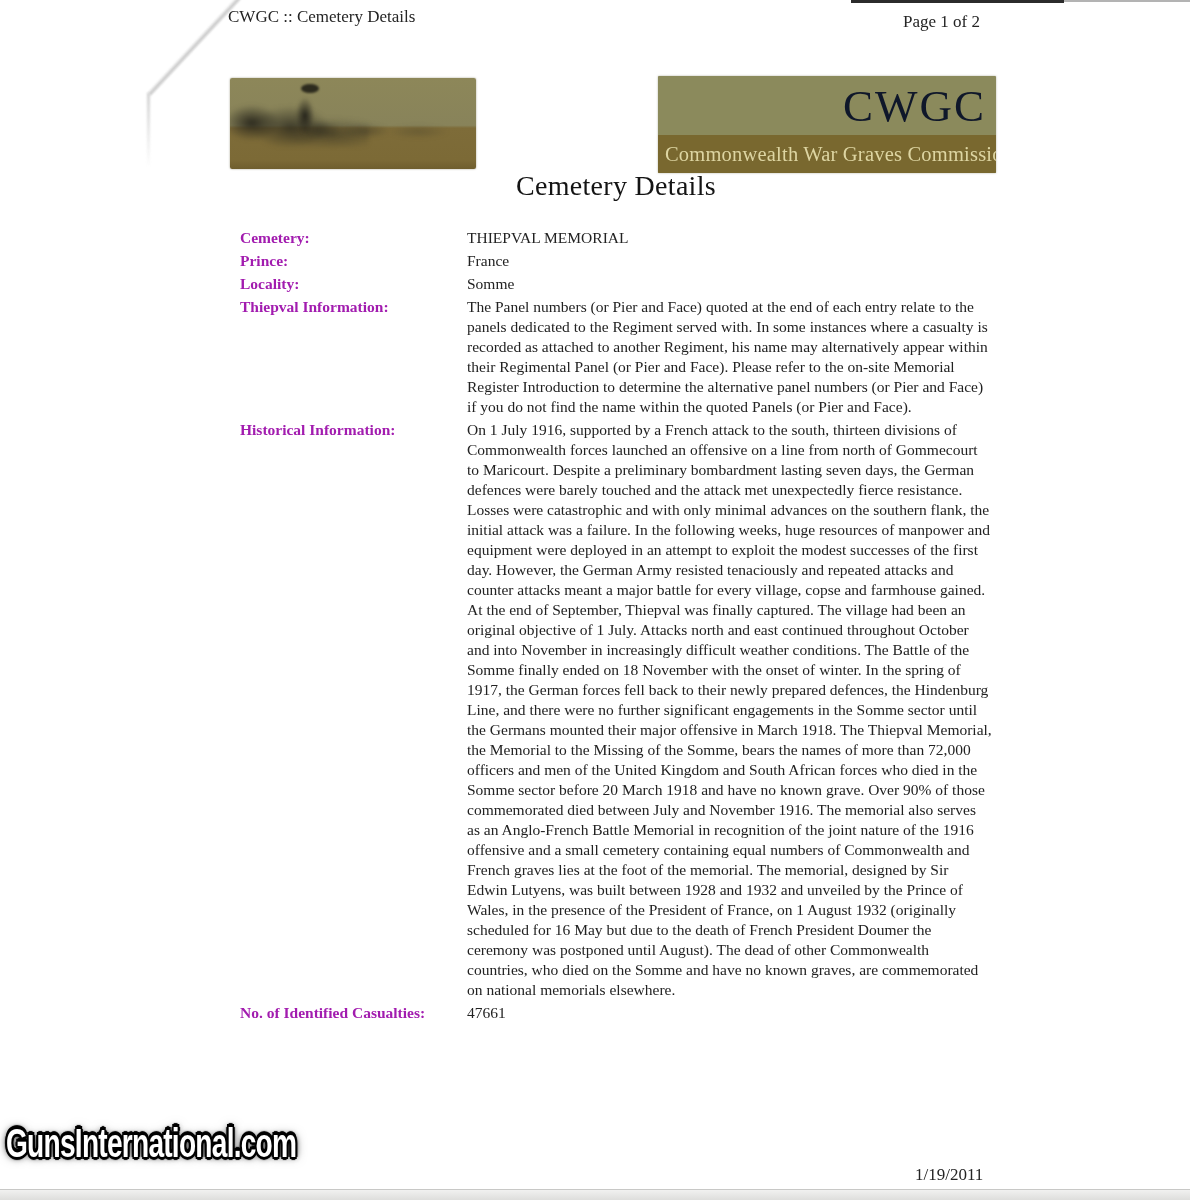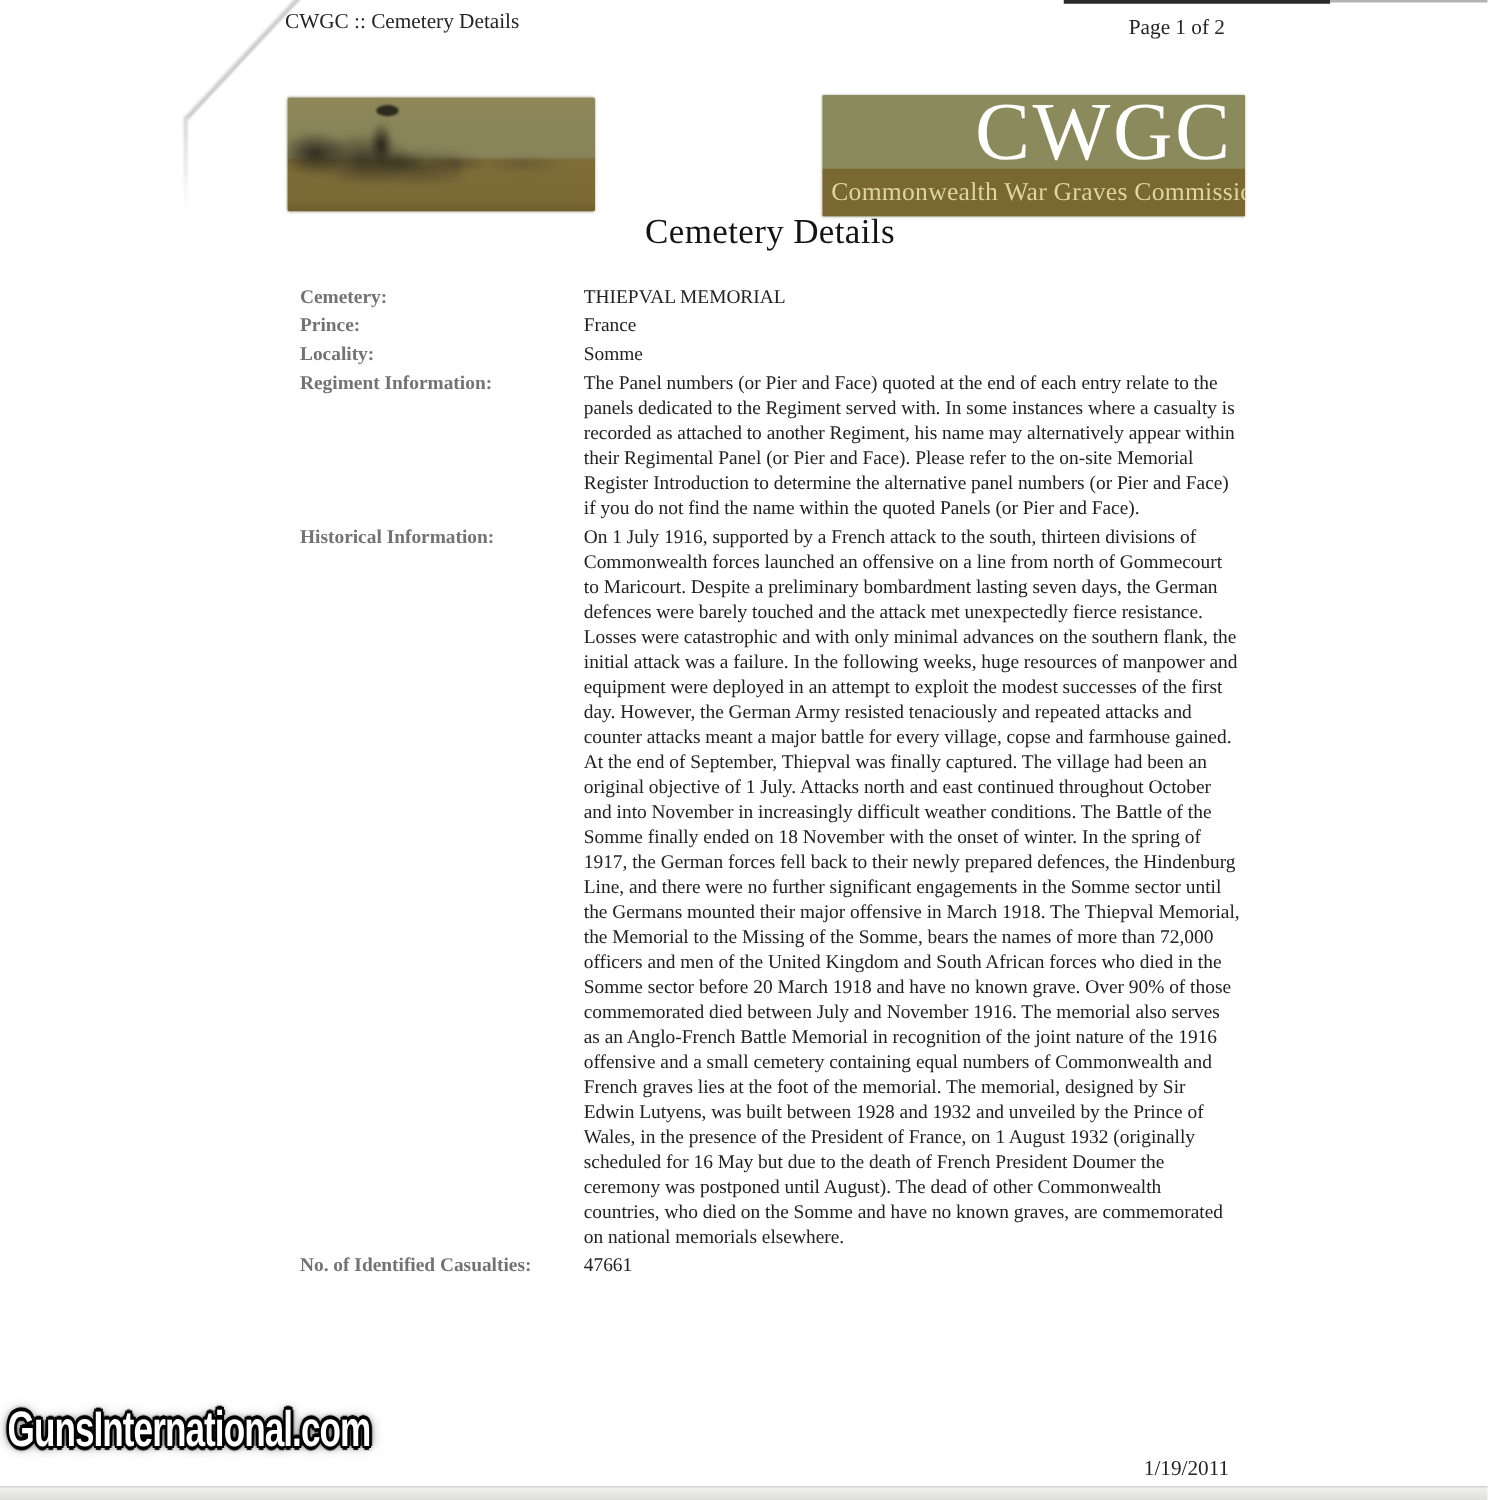--- a/index.html
+++ b/index.html
@@ -68,40 +68,40 @@
     position:absolute;left:658px;top:76px;width:338px;height:97px;
     background:#8b8a5c;border-radius:1px;overflow:hidden;
     box-shadow:0 0 2px rgba(90,85,50,.5);
   }
   .logo-top{
     height:59px;display:flex;justify-content:flex-end;align-items:flex-start;
     padding-right:10px;box-sizing:border-box;
   }
   .logo-acronym{
     font-family:"Liberation Serif", serif;
-    font-size:66px;line-height:60px;color:#ffffff;letter-spacing:2px;
+    font-size:45px;line-height:60px;color:#0f172a;letter-spacing:2px;
   }
   .logo-bottom{
     height:38px;background:#79682f;display:flex;align-items:center;
     padding-left:7px;box-sizing:border-box;
   }
   .logo-name{
     font-family:"Liberation Serif", serif;
     font-size:20.5px;color:#ddd5a2;white-space:nowrap;letter-spacing:.2px;
   }
   
   .doc-title{
     position:absolute;left:240px;top:170px;width:752px;
     text-align:center;font-size:28px;font-weight:normal;color:#141414;
     letter-spacing:.3px;
   }
   
   .fields{position:absolute;left:240px;top:228px;width:752px;font-size:15.5px;line-height:20px;}
   .field-row{display:flex;margin-bottom:3px;}
-  .field-label{flex:0 0 227px;font-weight:bold;color:#737373;}
+  .field-label{flex:0 0 227px;font-weight:bold;color:#a21caf;}
   .field-value{flex:1;color:#222;}
   
   .watermark{
     position:absolute;left:6px;top:1121px;
     font-family:"Liberation Sans", sans-serif;
     font-size:37px;font-weight:bold;color:#fff;
     letter-spacing:-1px;white-space:nowrap;
     transform:scaleX(.76) scaleY(1.08);transform-origin:left top;
     text-shadow:
       -2px -2px 0 #000, 2px -2px 0 #000, -2px 2px 0 #000, 2px 2px 0 #000,
@@ -155,21 +155,21 @@
       <div class="field-label">Prince:</div>
       <div class="field-value">France</div>
     </div>
 
     <div class="field-row">
       <div class="field-label">Locality:</div>
       <div class="field-value">Somme</div>
     </div>
 
     <div class="field-row">
-      <div class="field-label">Regiment Information:</div>
+      <div class="field-label">Thiepval Information:</div>
       <div class="field-value">The Panel numbers (or Pier and Face) quoted at the end of each entry relate to the panels dedicated to the Regiment served with. In some instances where a casualty is recorded as attached to another Regiment, his name may alternatively appear within their Regimental Panel (or Pier and Face). Please refer to the on-site Memorial Register Introduction to determine the alternative panel numbers (or Pier and Face) if you do not find the name within the quoted Panels (or Pier and Face).</div>
     </div>
 
 
     <div class="field-row">
       <div class="field-label">Historical Information:</div>
       <div class="field-value">On 1 July 1916, supported by a French attack to the south, thirteen divisions of Commonwealth forces launched an offensive on a line from north of Gommecourt to Maricourt. Despite a preliminary bombardment lasting seven days, the German defences were barely touched and the attack met unexpectedly fierce resistance. Losses were catastrophic and with only minimal advances on the southern flank, the initial attack was a failure. In the following weeks, huge resources of manpower and equipment were deployed in an attempt to exploit the modest successes of the first day. However, the German Army resisted tenaciously and repeated attacks and counter attacks meant a major battle for every village, copse and farmhouse gained. At the end of September, Thiepval was finally captured. The village had been an original objective of 1 July. Attacks north and east continued throughout October and into November in increasingly difficult weather conditions. The Battle of the Somme finally ended on 18 November with the onset of winter. In the spring of 1917, the German forces fell back to their newly prepared defences, the Hindenburg Line, and there were no further significant engagements in the Somme sector until the Germans mounted their major offensive in March 1918. The Thiepval Memorial, the Memorial to the Missing of the Somme, bears the names of more than 72,000 officers and men of the United Kingdom and South African forces who died in the Somme sector before 20 March 1918 and have no known grave. Over 90% of those commemorated died between July and November 1916. The memorial also serves as an Anglo-French Battle Memorial in recognition of the joint nature of the 1916 offensive and a small cemetery containing equal numbers of Commonwealth and French graves lies at the foot of the memorial. The memorial, designed by Sir Edwin Lutyens, was built between 1928 and 1932 and unveiled by the Prince of Wales, in the presence of the President of France, on 1 August 1932 (originally scheduled for 16 May but due to the death of French President Doumer the ceremony was postponed until August). The dead of other Commonwealth countries, who died on the Somme and have no known graves, are commemorated on national memorials elsewhere.</div>
     </div>
 
     <div class="field-row">

